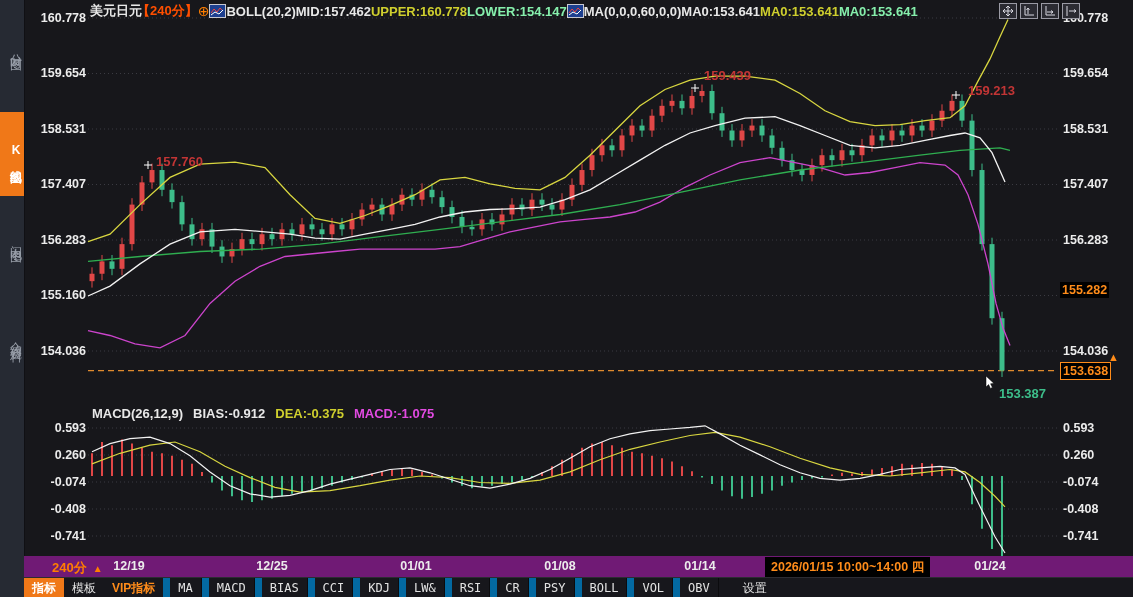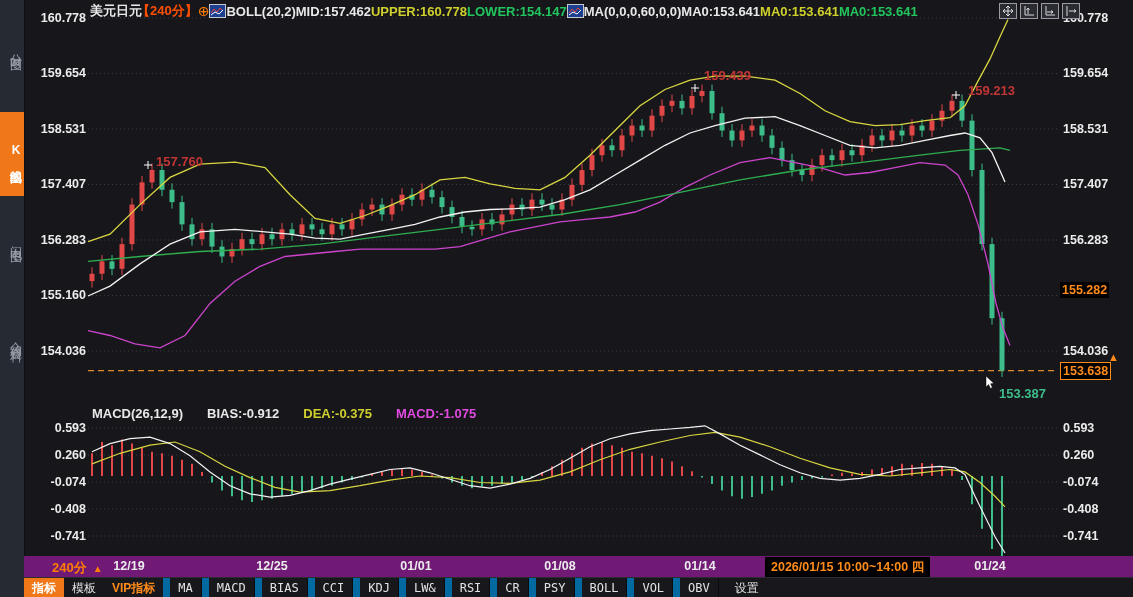--- a/index.html
+++ b/index.html
@@ -6,57 +6,57 @@
   .screen{position:relative;width:1133px;height:597px;background:#17171b;overflow:hidden;
           font-family:"Liberation Sans",sans-serif;-webkit-font-smoothing:antialiased;}
   
   .sidebar{position:absolute;left:0;top:0;width:24px;height:597px;background:#262a33;border-right:1px solid #101014;}
   .side-tab{position:absolute;left:0;width:24px;writing-mode:vertical-rl;text-orientation:upright;
             letter-spacing:3px;font-size:12px;color:#9aa0ab;text-align:center;cursor:pointer;padding:4px 0;}
   .side-tab.active{background:#f07818;color:#fff;font-weight:bold;}
   
   .hdr{position:absolute;left:90px;top:3px;height:16px;display:flex;align-items:center;
        font-size:13px;font-weight:bold;white-space:nowrap;z-index:5;}
-  .hdr .w{color:#e8e8e8;} .hdr .or{color:#ff4f00;} .hdr .ye{color:#cfcf2e;} .hdr .mg{color:#22c55e;}
+  .hdr .w{color:#e8e8e8;} .hdr .or{color:#ff4f00;} .hdr .ye{color:#cfcf2e;} .hdr .mg{color:#86efac;}
   .crosshair-btn{color:#ff7e00;font-weight:normal;font-size:14px;line-height:12px;cursor:pointer;}
   .mini-chart-ico{display:inline-block;width:15px;height:12px;background:#1d3f8f;border:1px solid #c8c8d0;
                   position:relative;cursor:pointer;}
   .mini-chart-ico svg{position:absolute;left:0;top:0;}
   
   .tools{position:absolute;left:999px;top:3px;display:flex;gap:3px;z-index:6;}
   .tool{width:16px;height:14px;border:1px solid #9a9aa4;background:#2b2b32;display:flex;align-items:center;
         justify-content:center;cursor:pointer;}
   
   .axlbl{position:absolute;font-size:12.5px;font-weight:bold;color:#ececec;z-index:4;}
   .axl{left:30px;width:56px;text-align:right;}
   .axr{left:1063px;width:60px;text-align:left;}
   .badge{position:absolute;left:1060px;font-size:12.5px;font-weight:bold;color:#ff8c1a;background:#000;
          padding:1px 2px;z-index:4;}
   .badge.framed{border:1px solid #ff8c1a;}
   .badge-arrow{position:absolute;left:1108px;top:351px;color:#ff8c1a;font-size:11px;z-index:4;}
   
-  .macd-hdr{position:absolute;left:92px;top:406px;display:flex;gap:24px;font-size:13px;font-weight:bold;z-index:5;}
+  .macd-hdr{position:absolute;left:92px;top:406px;display:flex;gap:10px;font-size:13px;font-weight:bold;z-index:5;}
   
   .xaxis{position:absolute;left:24px;right:0;top:556px;height:21px;background:#701a75;z-index:4;}
   .xlbl{position:absolute;top:3px;font-size:12.5px;font-weight:bold;color:#ececec;transform:translateX(-50%);}
   .period{position:absolute;left:28px;top:3px;color:#ff7e00;font-size:13px;font-weight:bold;cursor:pointer;}
   .period .arr{font-size:10px;margin-left:6px;}
   .xrange{position:absolute;left:741px;top:1px;background:#000;color:#ff8c1a;font-size:12.5px;font-weight:bold;
           padding:2px 6px;}
   
   .watermark{position:absolute;left:997px;top:546px;font-size:36px;font-weight:bold;color:#aeaeb6;
              letter-spacing:2px;opacity:.88;z-index:8;font-family:"Liberation Sans",sans-serif;}
   
   .toolbar{position:absolute;left:24px;right:0;top:577px;height:20px;background:#17171c;border-top:1px solid #2c2c32;
            display:flex;align-items:stretch;font-size:12px;z-index:5;}
   .tbi{display:flex;align-items:center;padding:0 8px;color:#e2e2e2;cursor:pointer;white-space:nowrap;}
   .tbi.active{background:#f07818;color:#fff;font-weight:bold;}
   .tbi.vip{color:#ff8c1a;font-weight:bold;}
   .tbi.mono{font-family:"DejaVu Sans Mono",monospace;border-left:7px solid #0369a1;border-right:1px solid #0b0b0e;}
-  .tbi.last{margin-left:8px;}
+  .tbi.last{margin-left:16px;}
   #chart-canvas{position:absolute;left:0;top:0;z-index:1;}
 </style>
 </head>
 <body>
 
 <div class="screen">
 
   <svg id="chart-canvas" width="1133" height="597" viewBox="0 0 1133 597">
       <g>
         <line x1="88" y1="18" x2="1058" y2="18" stroke="#3b3b42" stroke-width="1" stroke-dasharray="1 3"></line>

